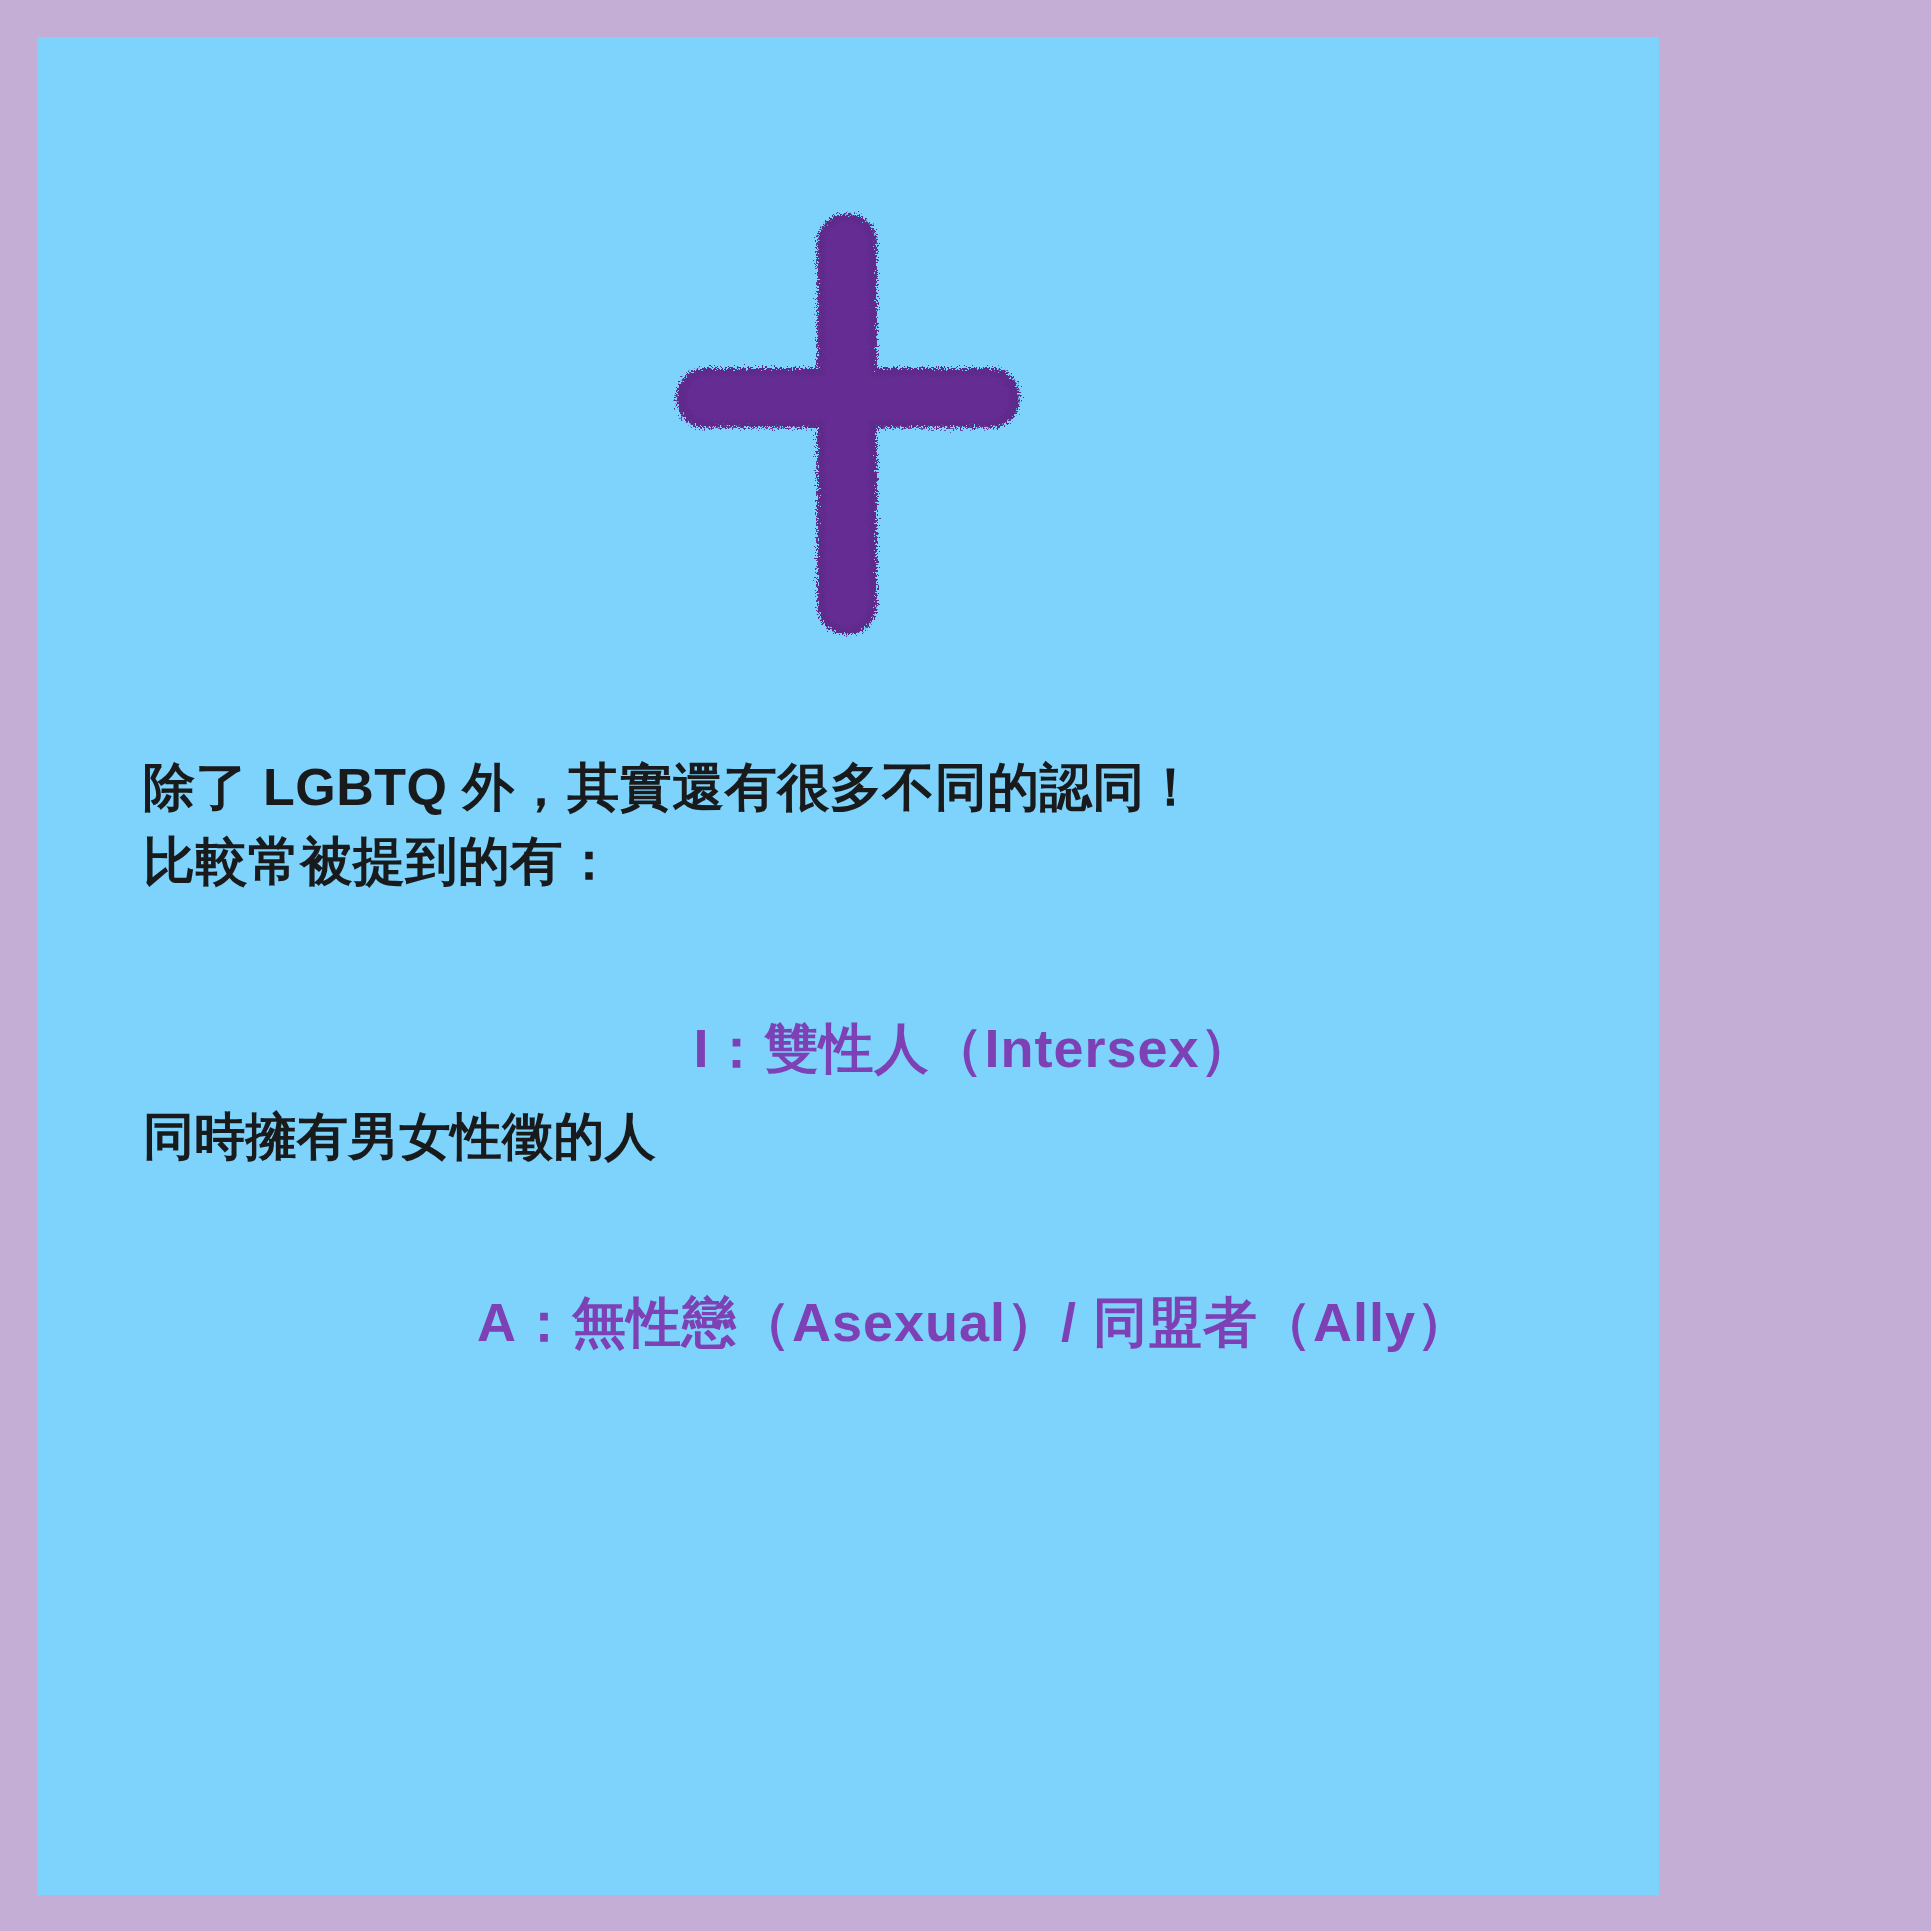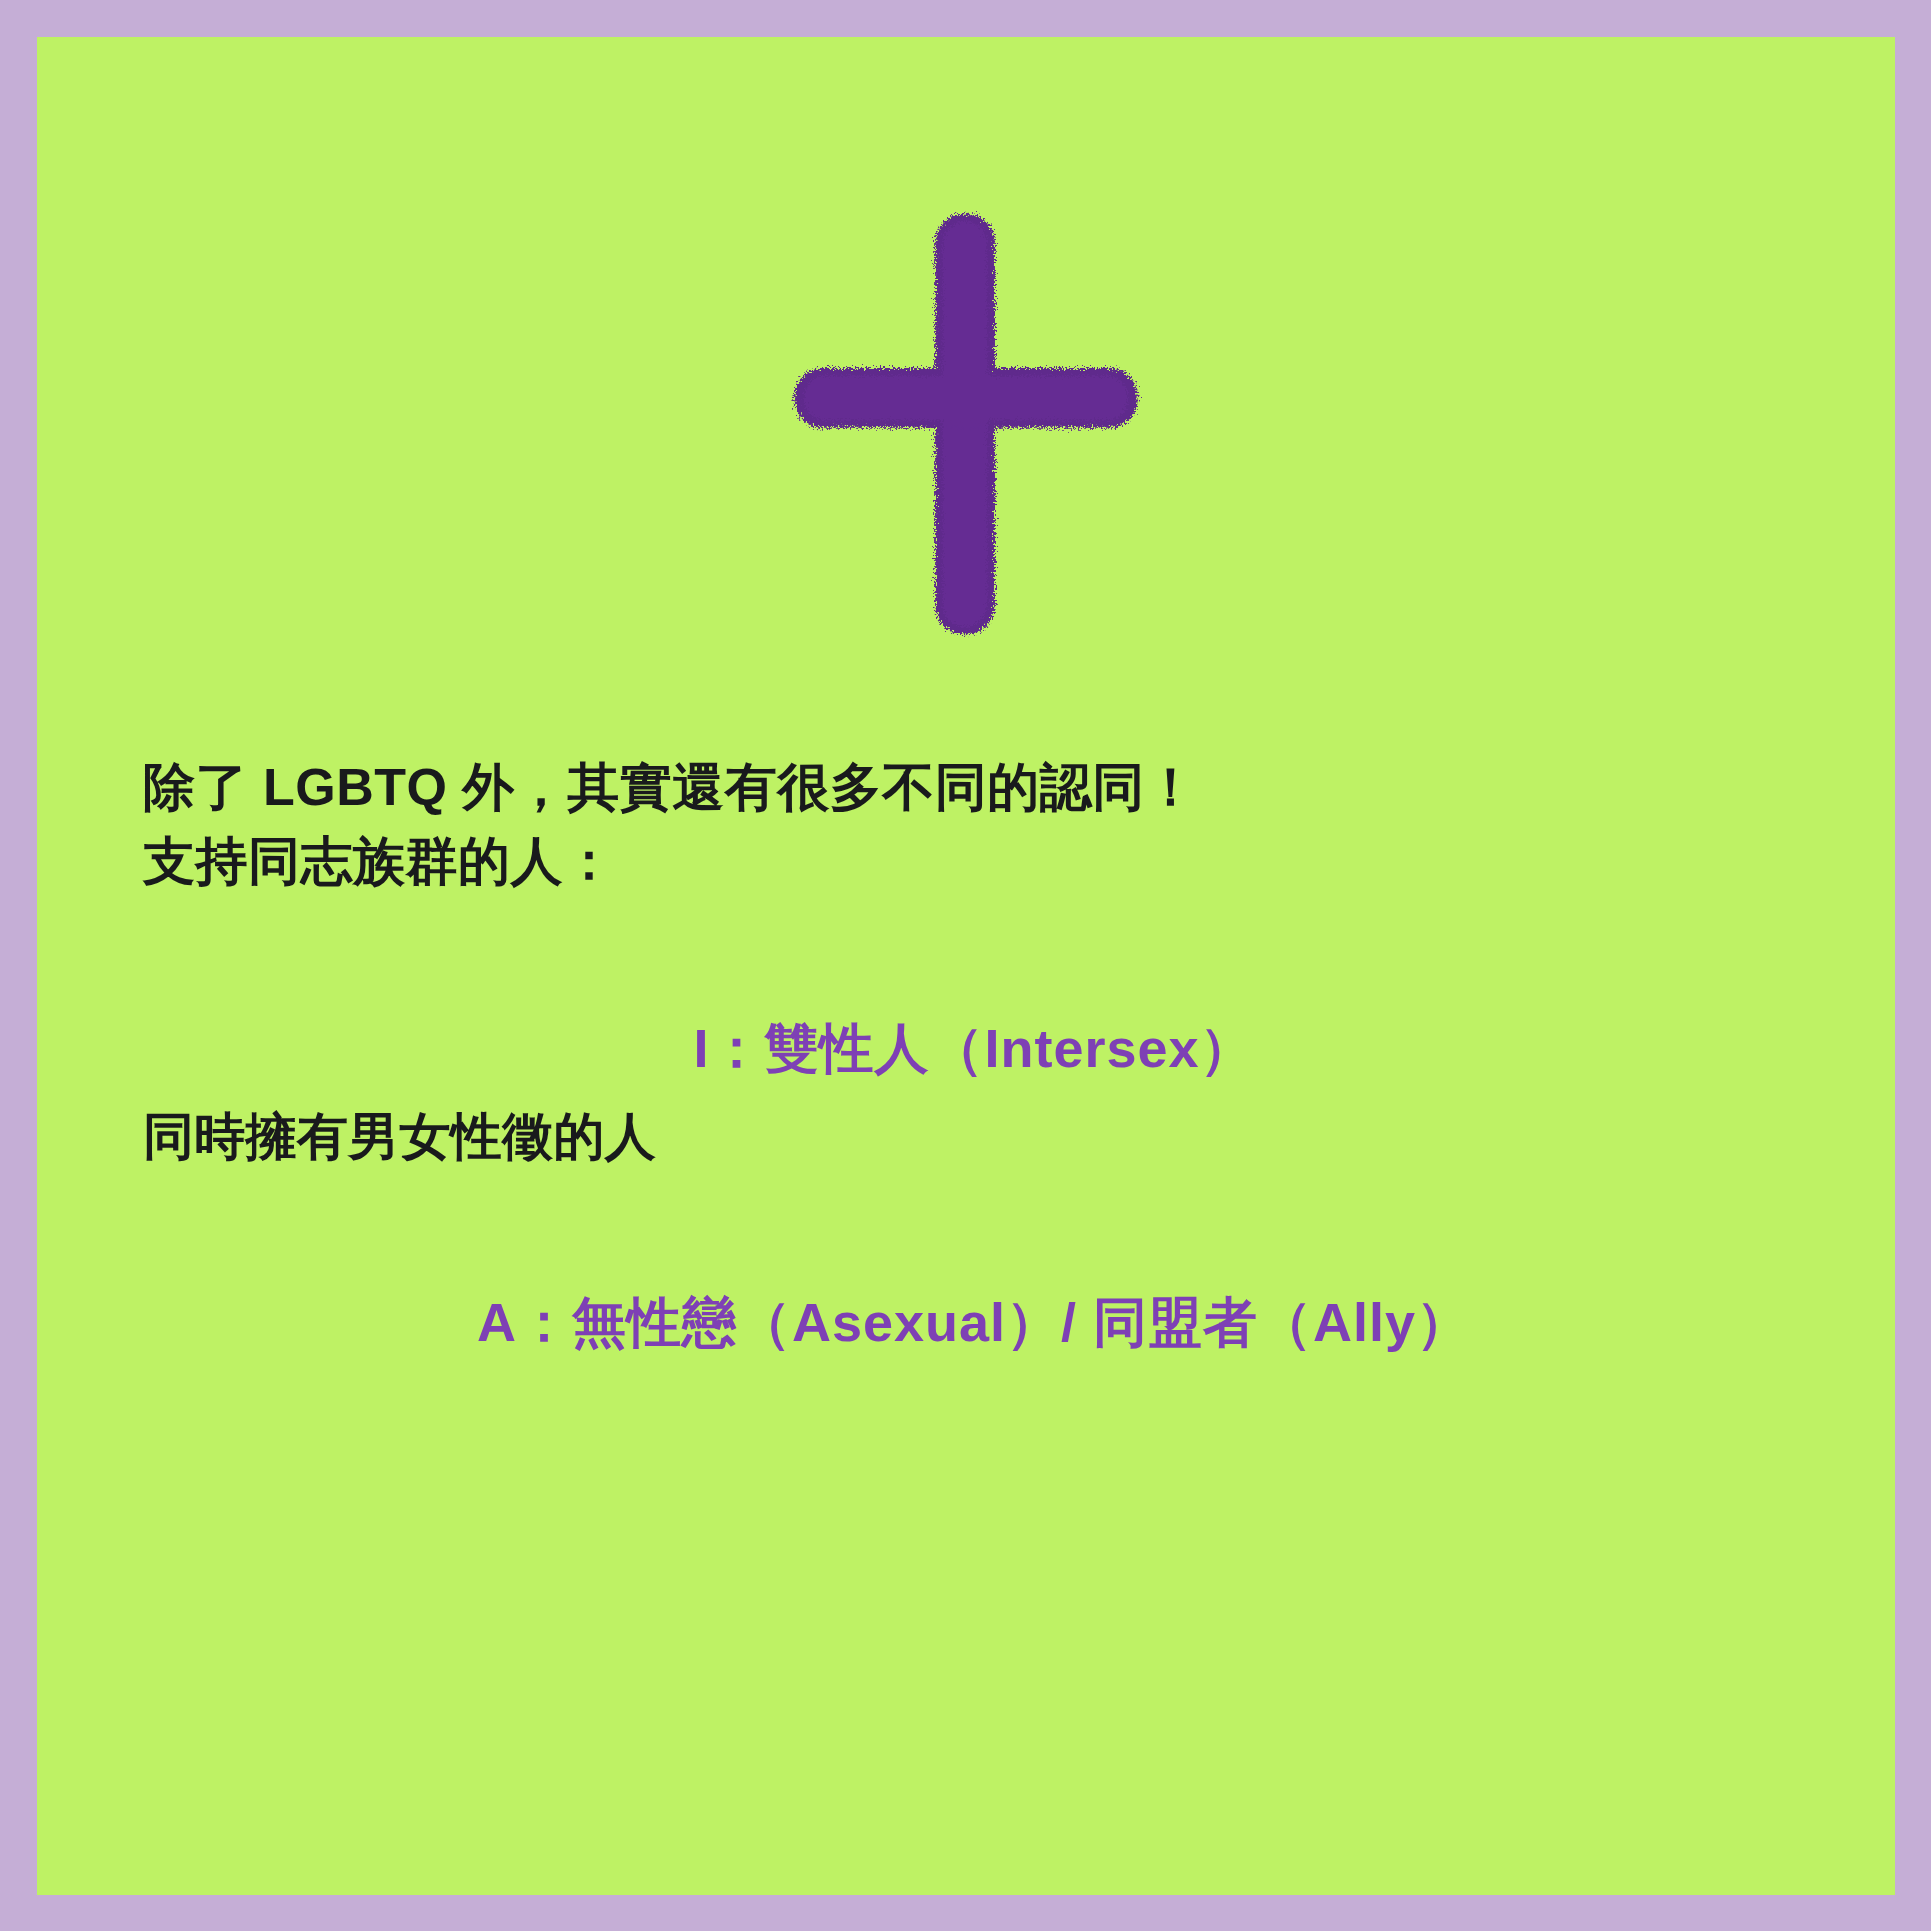--- a/index.html
+++ b/index.html
@@ -11,23 +11,23 @@
     overflow: hidden;
   }
   body {
     background: #c5aed6;
     font-family: "Liberation Sans", "DejaVu Sans", sans-serif;
   }
   .card {
     position: absolute;
     left: 37px;
     top: 37px;
-    width: 1858px;
+    width: 1622px;
     height: 1858px;
-    background: #bef264;
+    background: #7dd3fc;
     box-sizing: border-box;
     overflow: hidden;
   }
   .symbol-area {
     position: absolute;
     left: 0;
     top: 145px;
     width: 100%;
     height: 483px;
     display: flex;
@@ -102,21 +102,21 @@
         <rect x="176" y="20" width="46" height="420" rx="23"></rect>
         <rect x="32" y="180" width="336" height="46" rx="23"></rect>
       </g>
     </svg>
   </div>
 
   <div class="content">
 
     <div class="intro">
       <div>除了 LGBTQ 外，其實還有很多不同的認同！</div>
-      <div>支持同志族群的人：</div>
+      <div>比較常被提到的有：</div>
     </div>
 
     <div class="section">
       <div class="section-heading">I：雙性人（Intersex）</div>
       <div class="section-body">
         <div>同時擁有男女性徵的人</div>
       </div>
     </div>
 
     <div class="section">

